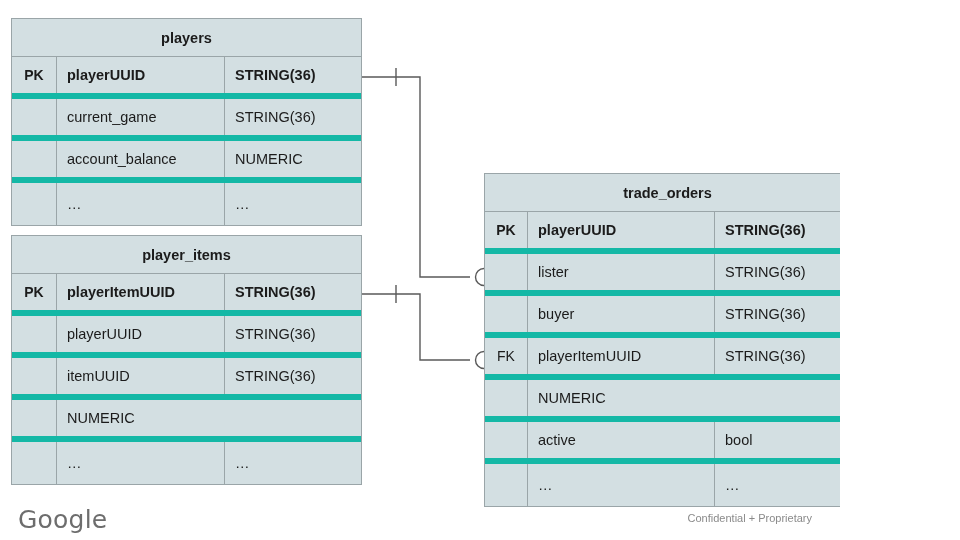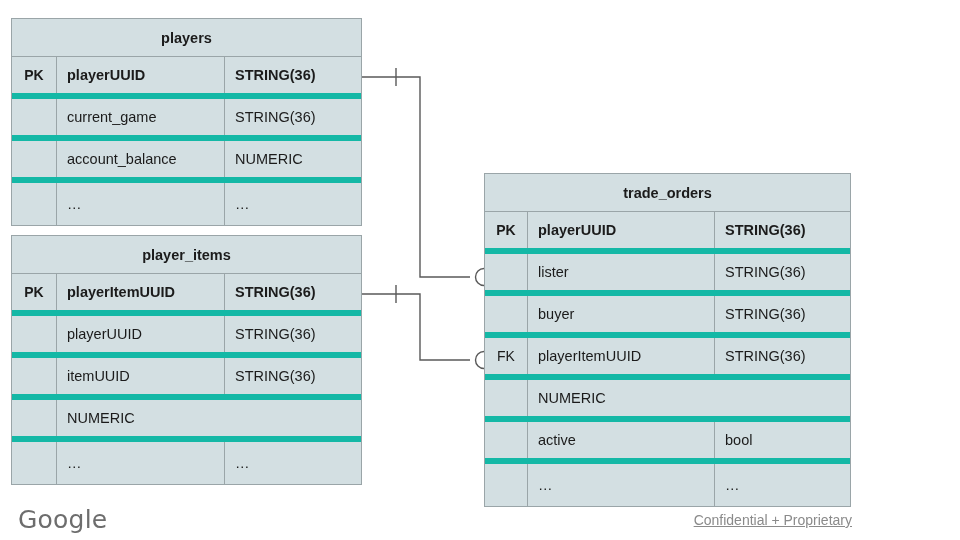--- a/index.html
+++ b/index.html
@@ -11,21 +11,20 @@
   body {
     font-family: "Liberation Sans", sans-serif;
     -webkit-font-smoothing: antialiased;
   }
   #canvas {
     position: relative;
     width: 840px;
     height: 540px;
     background: #ffffff;
     overflow: hidden;
-    padding-left: 48px;
   }
 
   
   .entity {
     position: absolute;
     box-sizing: border-box;
     border: 1px solid #9aa5a8;
     background: #d3dfe2;
   }
   .entity-title {
@@ -96,25 +95,24 @@
     position: absolute;
     left: 18px;
     top: 505px;
     font-size: 25px;
     color: #6d6d6d;
     letter-spacing: 0.2px;
     font-family: "DejaVu Sans", sans-serif;
   }
   .confidential {
     position: absolute;
-    right: 36px;
+    right: 28px;
     top: 512px;
-    font-size: 14px;
+    font-size: 11px;
     color: #8a8a8a;
-    text-decoration: underline;
   }
 </style>
 </head>
 <body>
 
 <div id="canvas">
 
   <svg id="connectors" viewBox="0 0 960 540" width="960" height="540">
     <g fill="none" stroke="#595959" stroke-width="1.4">
 

